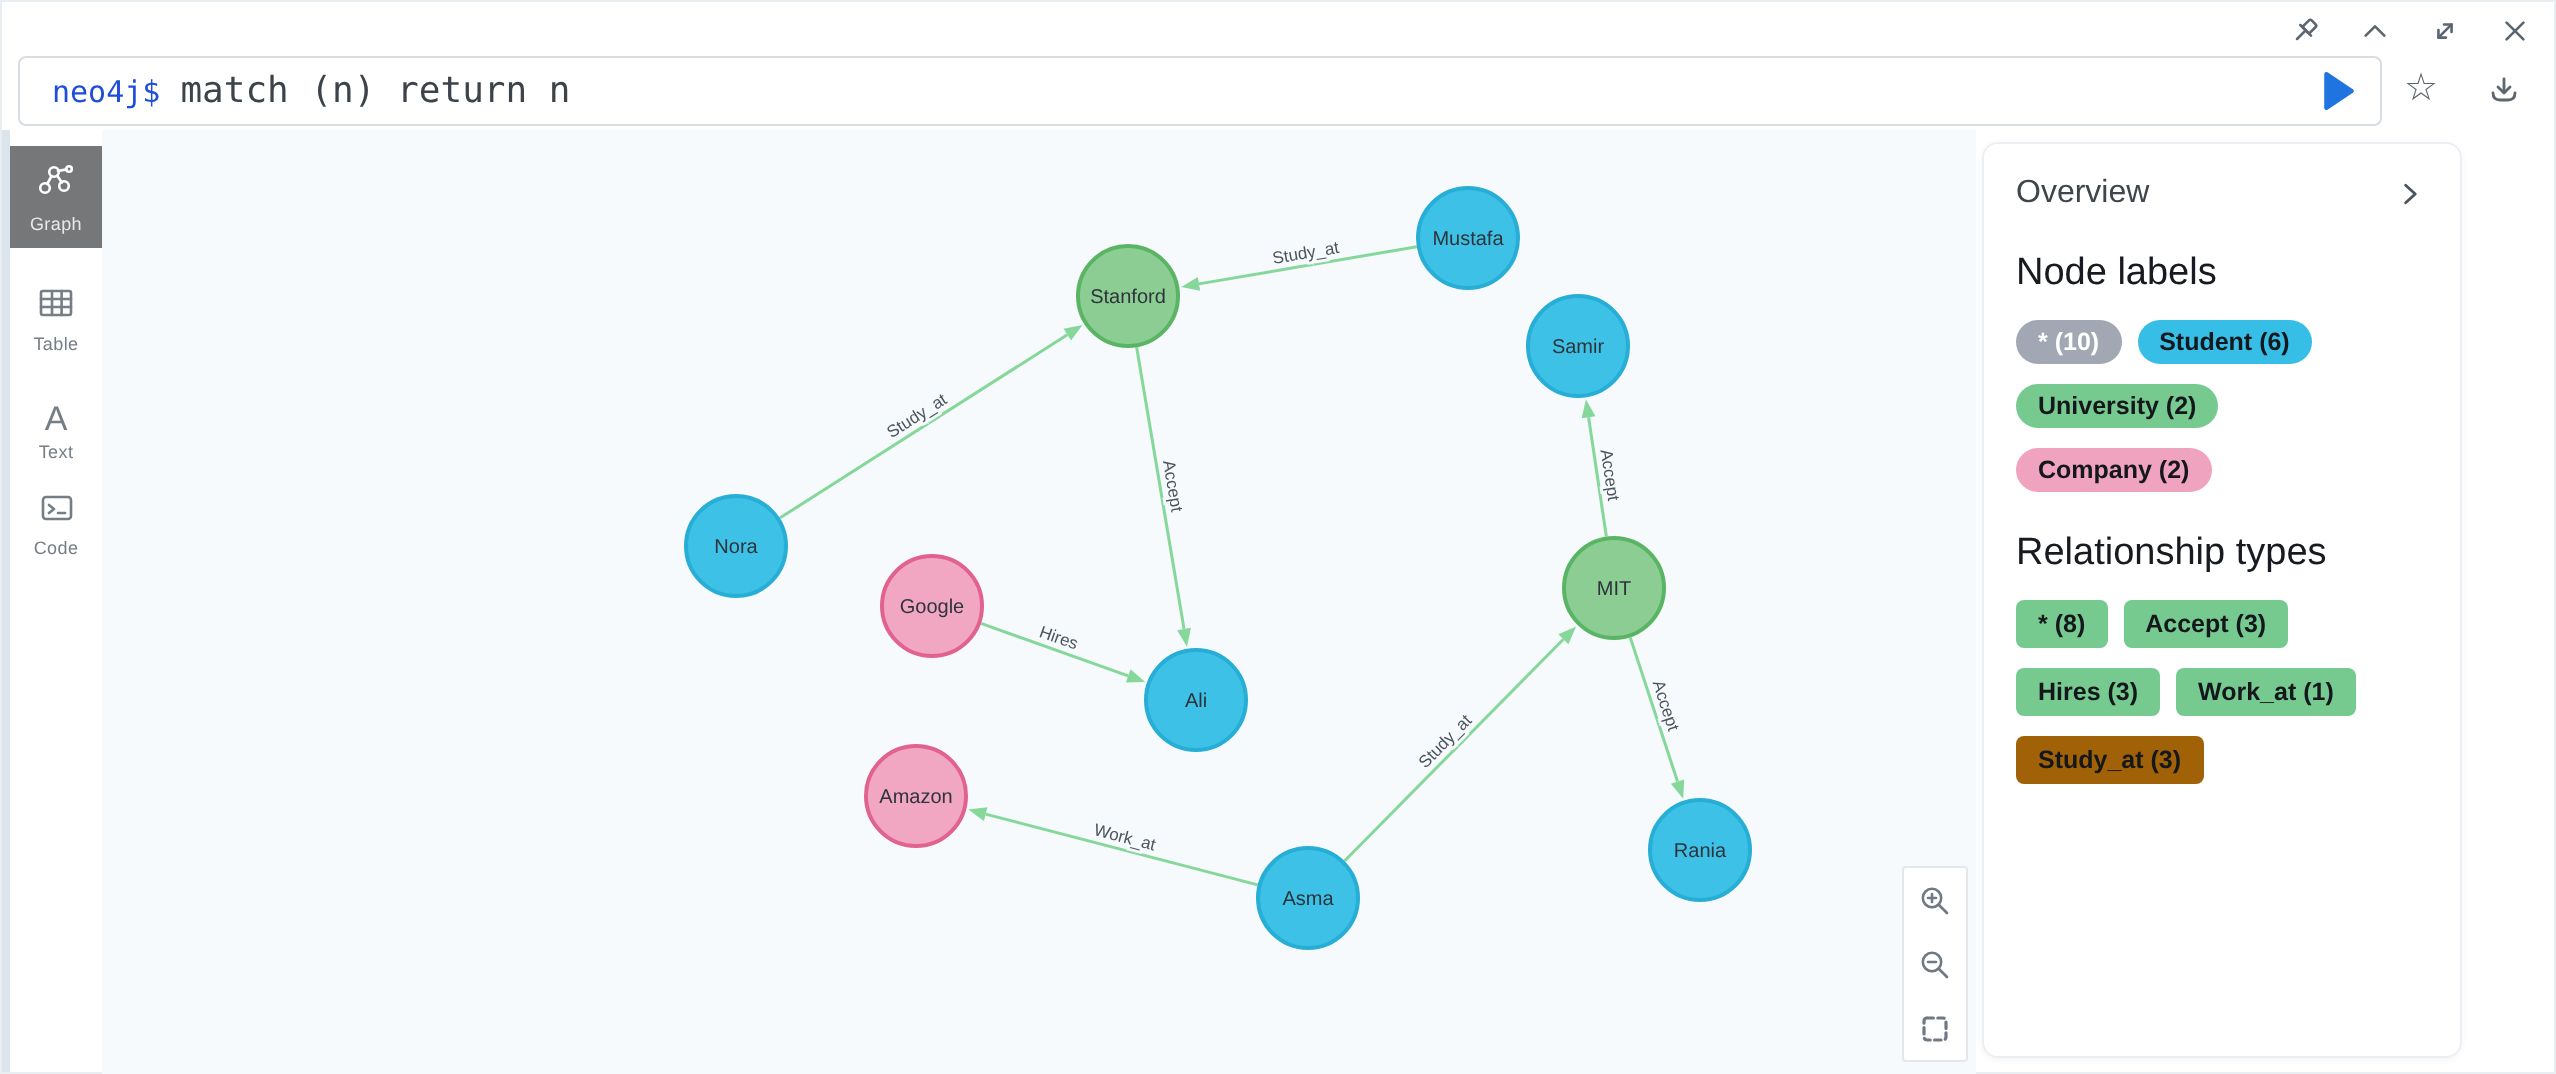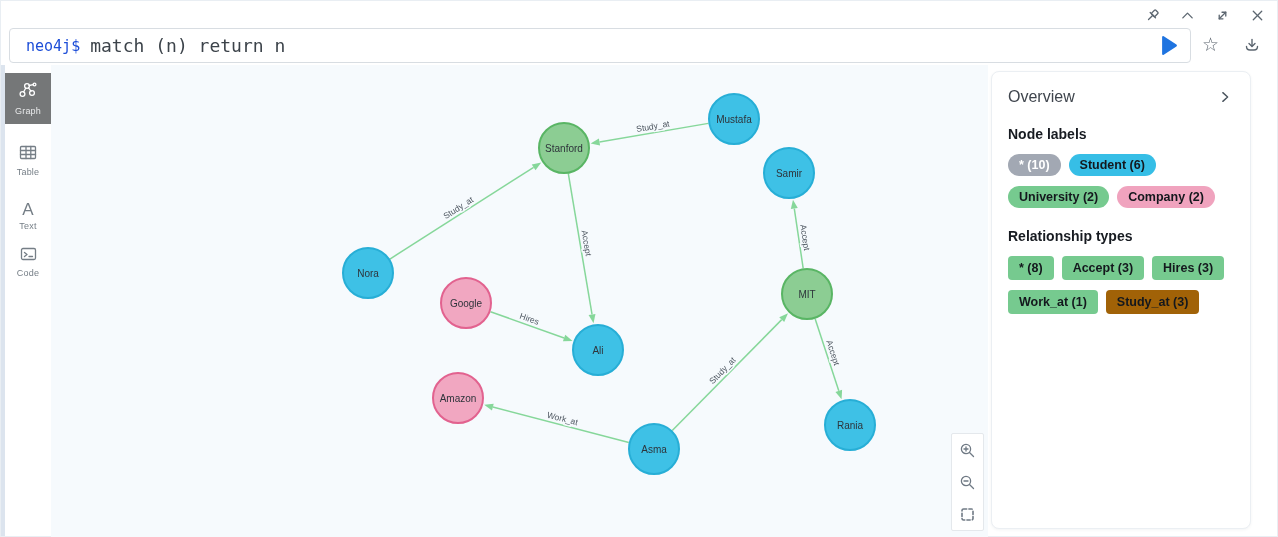--- a/index.html
+++ b/index.html
@@ -33,26 +33,26 @@
   .graph-area { position:absolute; left:50px; top:64px; width:937px; height:473px; background:#F6FAFD; }
   #graph-svg { position:absolute; inset:0; }
   #graph-svg text { font-family:"Liberation Sans",sans-serif; }
   .node-circle { cursor:pointer; }
 
   .zoom-controls { position:absolute; left:900px; top:368px; width:33px; height:98px; background:#fff; border:1px solid #E4E8EC; border-radius:2px; display:flex; flex-direction:column; }
   .zoom-btn { flex:1; display:flex; align-items:center; justify-content:center; cursor:pointer; }
   .zoom-btn svg { stroke:#6F7984; fill:none; stroke-width:1.3; stroke-linecap:round; }
 
   
-  .overview-panel { position:absolute; left:990px; top:70px; width:260px; height:458px; background:#fff; border:1px solid #EBEFF3; border-radius:8px; box-shadow:0 1px 3px rgba(52,63,78,0.06); padding:16px 16px 0 16px; }
+  .overview-panel { position:absolute; left:990px; top:70px; width:240px; height:458px; background:#fff; border:1px solid #EBEFF3; border-radius:8px; box-shadow:0 1px 3px rgba(52,63,78,0.06); padding:16px 16px 0 16px; }
   .panel-header { display:flex; align-items:flex-start; justify-content:space-between; }
   .panel-title { font-size:16px; color:#3F454D; font-weight:400; }
   .panel-chevron { width:16px; height:16px; cursor:pointer; margin-top:2px; }
   .panel-chevron svg { stroke:#4A545E; fill:none; stroke-width:1.6; stroke-linecap:round; stroke-linejoin:round; }
-  .section-heading { font-size:14px; font-weight:700; color:#171B21; margin-top:20px; }
+  .section-heading { font-size:19px; font-weight:400; color:#171B21; margin-top:20px; }
   .pills { display:flex; flex-wrap:wrap; gap:10px 8px; margin-top:12px; }
   .pill { font-size:12.5px; font-weight:700; padding:4px 11px; border-radius:14px; cursor:pointer; line-height:14px; }
   .pill.rel { border-radius:4px; padding:5px 11px; }
   .status-text { font-size:15px; color:#343A42; margin-top:22px; }
 </style>
 </head>
 <body>
 
 <div class="frame">
 

